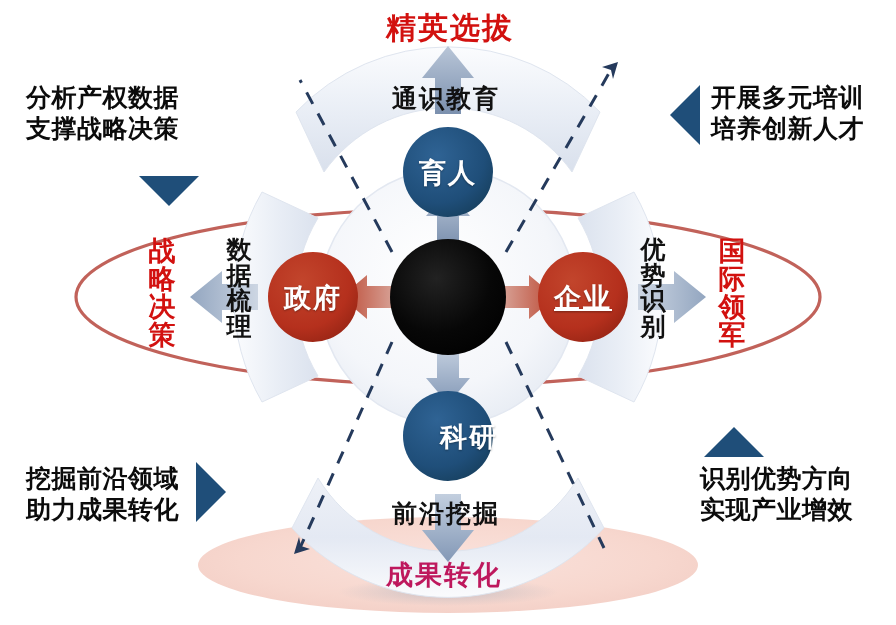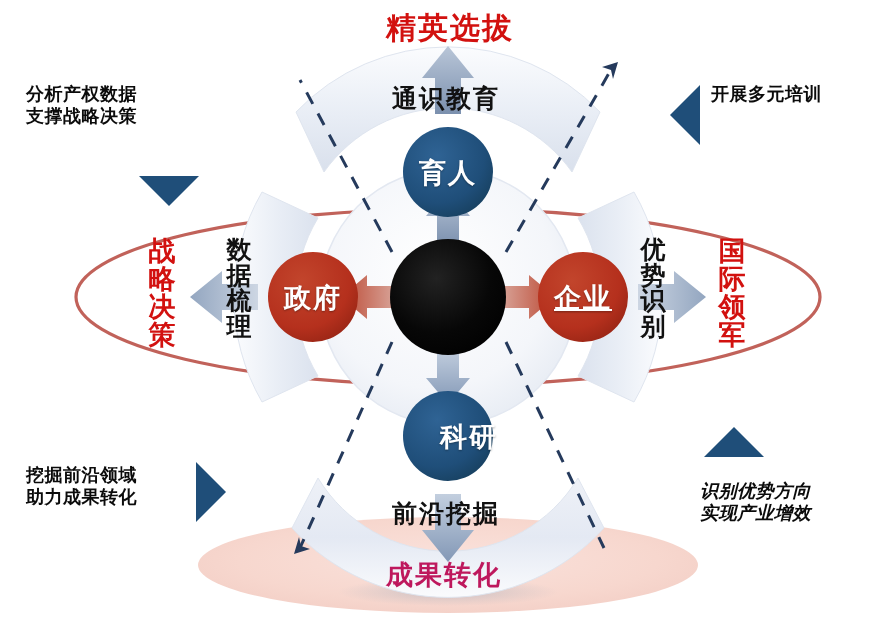--- a/index.html
+++ b/index.html
@@ -9,21 +9,21 @@
     font-family:"DejaVu Sans","Liberation Sans",sans-serif;
     overflow:hidden;
     position:relative;
   }
   #stage{position:absolute;inset:0;width:896px;height:625px;}
   svg#art{position:absolute;left:0;top:0;width:896px;height:625px;}
 
   
   .corner{
     position:absolute;
-    font-size:18px;font-weight:bold;color:#0b0b0b;
+    font-size:25px;font-weight:bold;color:#0b0b0b;
     line-height:1.22;letter-spacing:0.5px;
   }
   .corner .l{display:block;}
 
   
   .band-h{
     position:absolute;font-size:25px;font-weight:bold;color:#111;
     letter-spacing:2px;white-space:nowrap;
   }
   .band-v{
@@ -227,25 +227,26 @@
   <div class="node-label" style="left:398px;top:419px;width:100px;font-size:27px;letter-spacing:2px;text-align:right;">科研</div>
 
 
   <div class="corner" style="left:26px;top:83px;">
     <span class="l">分析产权数据</span>
     <span class="l">支撑战略决策</span>
   </div>
 
   <div class="corner" style="left:711px;top:83px;">
     <span class="l">开展多元培训</span>
+    <span class="l">培养创新人才</span>
   </div>
 
   <div class="corner" style="left:26px;top:464px;">
     <span class="l">挖掘前沿领域</span>
     <span class="l">助力成果转化</span>
   </div>
 
-  <div class="corner" style="left:700px;top:480px;font-style:italic;">
+  <div class="corner" style="left:700px;top:464px;">
     <span class="l">识别优势方向</span>
     <span class="l">实现产业增效</span>
   </div>
 
 </div>
 
 </body></html>

